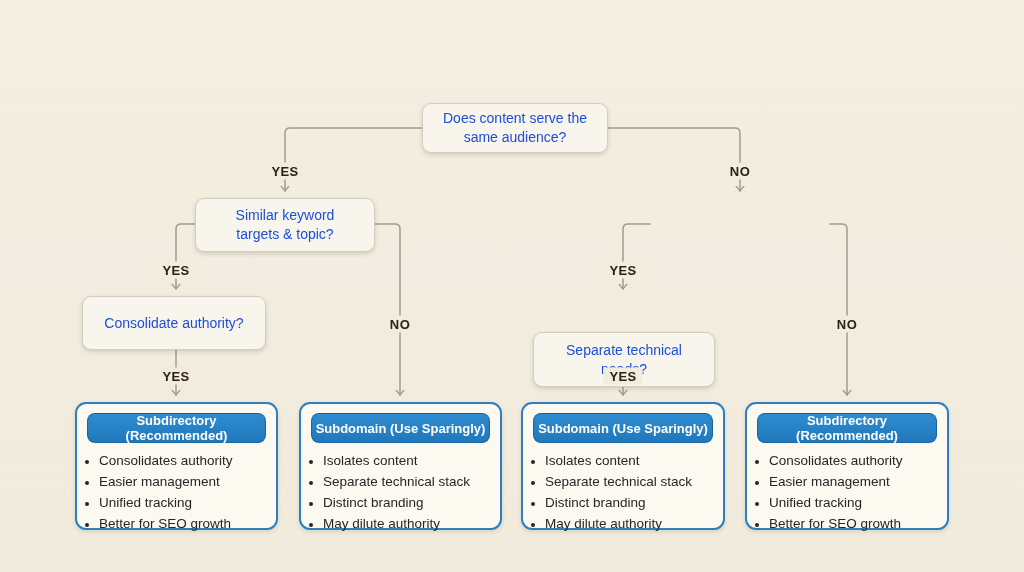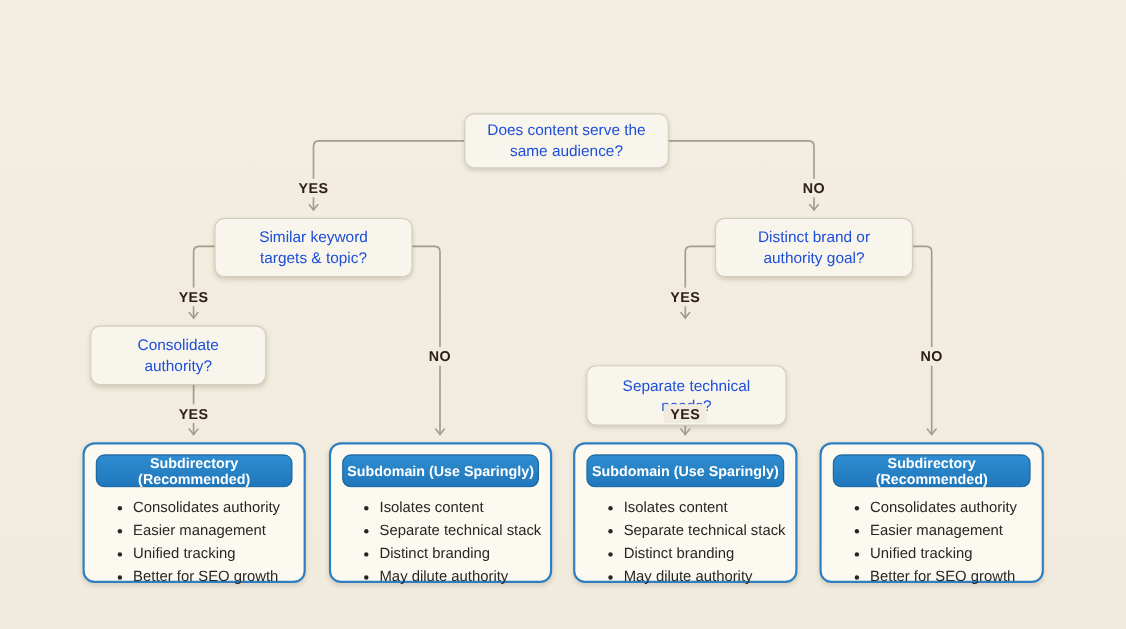--- a/index.html
+++ b/index.html
@@ -56,21 +56,21 @@
     border:1px solid rgba(13,78,125,0.55);
     border-radius:8px;
     color:#ffffff;
     font-size:13px;font-weight:700;
     display:flex;align-items:center;justify-content:center;
     box-sizing:border-box;
     text-align:center;
   }
   .result ul{
     margin:8px 0 0 0;
-    padding:0 6px 0 44px;
+    padding:0 6px 0 22px;
     list-style:disc;
   }
   .result li{
     font-size:13.5px;
     color:#262626;
     margin:2px 0;
     line-height:1.42;
   }
   .result li::marker{color:#262626;font-size:12px;}
 </style>
@@ -99,25 +99,22 @@
   </svg>
 
   <div class="qnode" style="left:422px;top:103px;width:186px;height:50px;padding:0 12px;">
     <span>Does content serve the same audience?</span>
   </div>
 
   <div class="qnode" style="left:195px;top:198px;width:180px;height:54px;padding:0 18px;">
     <span>Similar keyword targets &amp; topic?</span>
   </div>
 
-  <div class="qnode" style="left:650px;top:198px;width:180px;height:54px;padding:0 22px;">
-    <span>Distinct brand or authority goal?</span>
-  </div>
 
-  <div class="qnode" style="left:82px;top:296px;width:160px;height:54px;padding:0 10px;">
+  <div class="qnode" style="left:82px;top:296px;width:184px;height:54px;padding:0 10px;">
     <span>Consolidate authority?</span>
   </div>
 
   <div class="qnode" style="left:533px;top:296px;width:182px;height:55px;padding:0 22px;margin-top:36px;">
     <span>Separate technical needs?</span>
   </div>
 
   <div class="edge-label" style="left:285px;top:171px;">YES</div>
   <div class="edge-label" style="left:740px;top:171px;">NO</div>
   <div class="edge-label" style="left:176px;top:270px;">YES</div>

